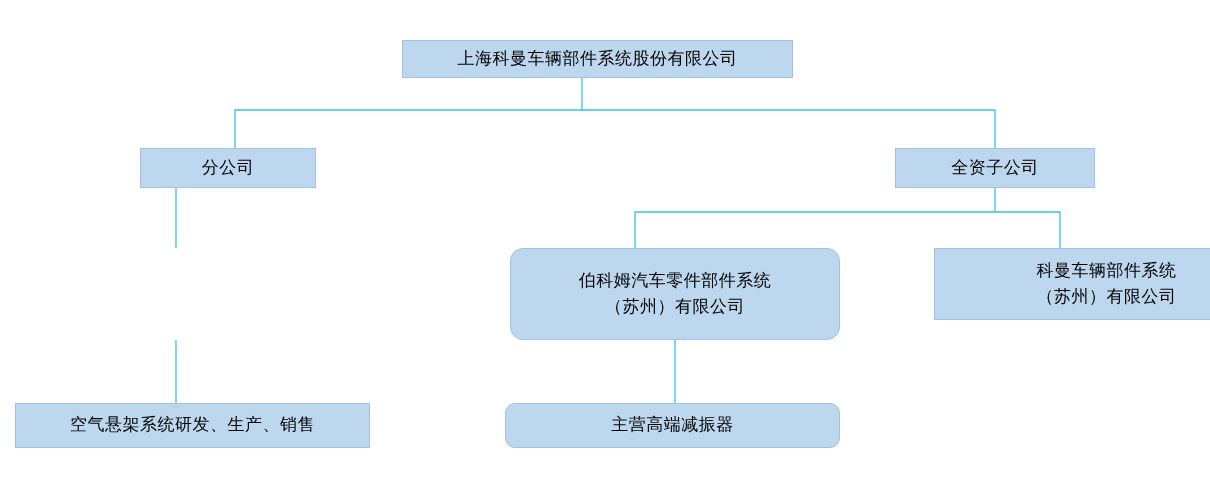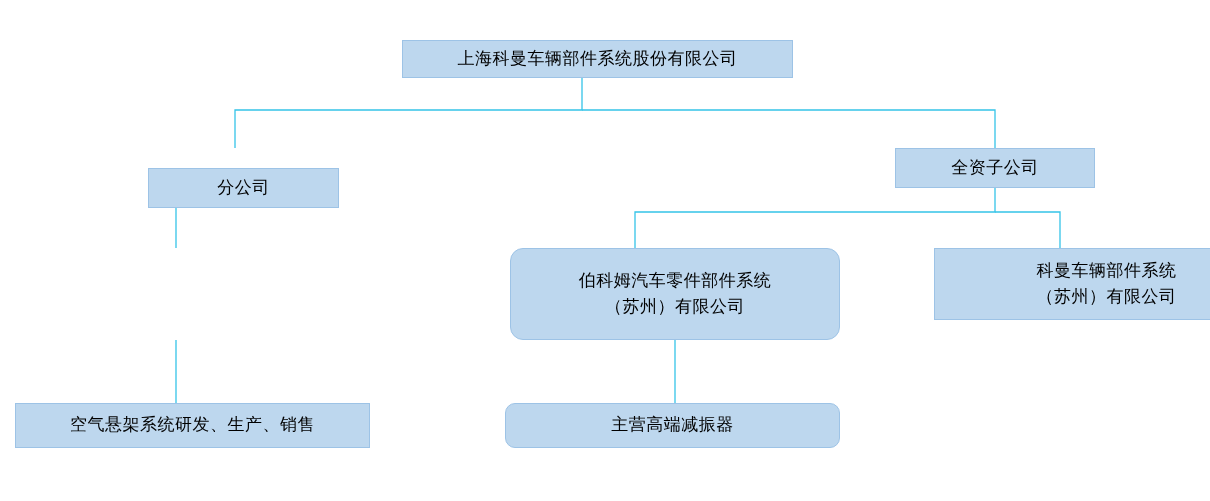--- a/index.html
+++ b/index.html
@@ -64,21 +64,21 @@
     <polyline points="995,188 995,212 635,212 635,248"></polyline>
     <polyline points="995,212 1060,212 1060,248"></polyline>
 
     <line x1="675" y1="340" x2="675" y2="403"></line>
   </svg>
 
   <div class="node" style="left:402px; top:40px; width:391px; height:38px;">
     <span class="label">上海科曼车辆部件系统股份有限公司</span>
   </div>
 
-  <div class="node" style="left:148px; top:148px; width:191px; height:40px;margin-top:20px;">
+  <div class="node" style="left:140px; top:148px; width:176px; height:40px;">
     <span class="label">分公司</span>
   </div>
 
   <div class="node" style="left:895px; top:148px; width:200px; height:40px;">
     <span class="label">全资子公司</span>
   </div>
 
 
   <div class="node" style="left:510px; top:248px; width:330px; height:92px;border-radius:13px;">
     <span class="label">伯科姆汽车零件部件系统

